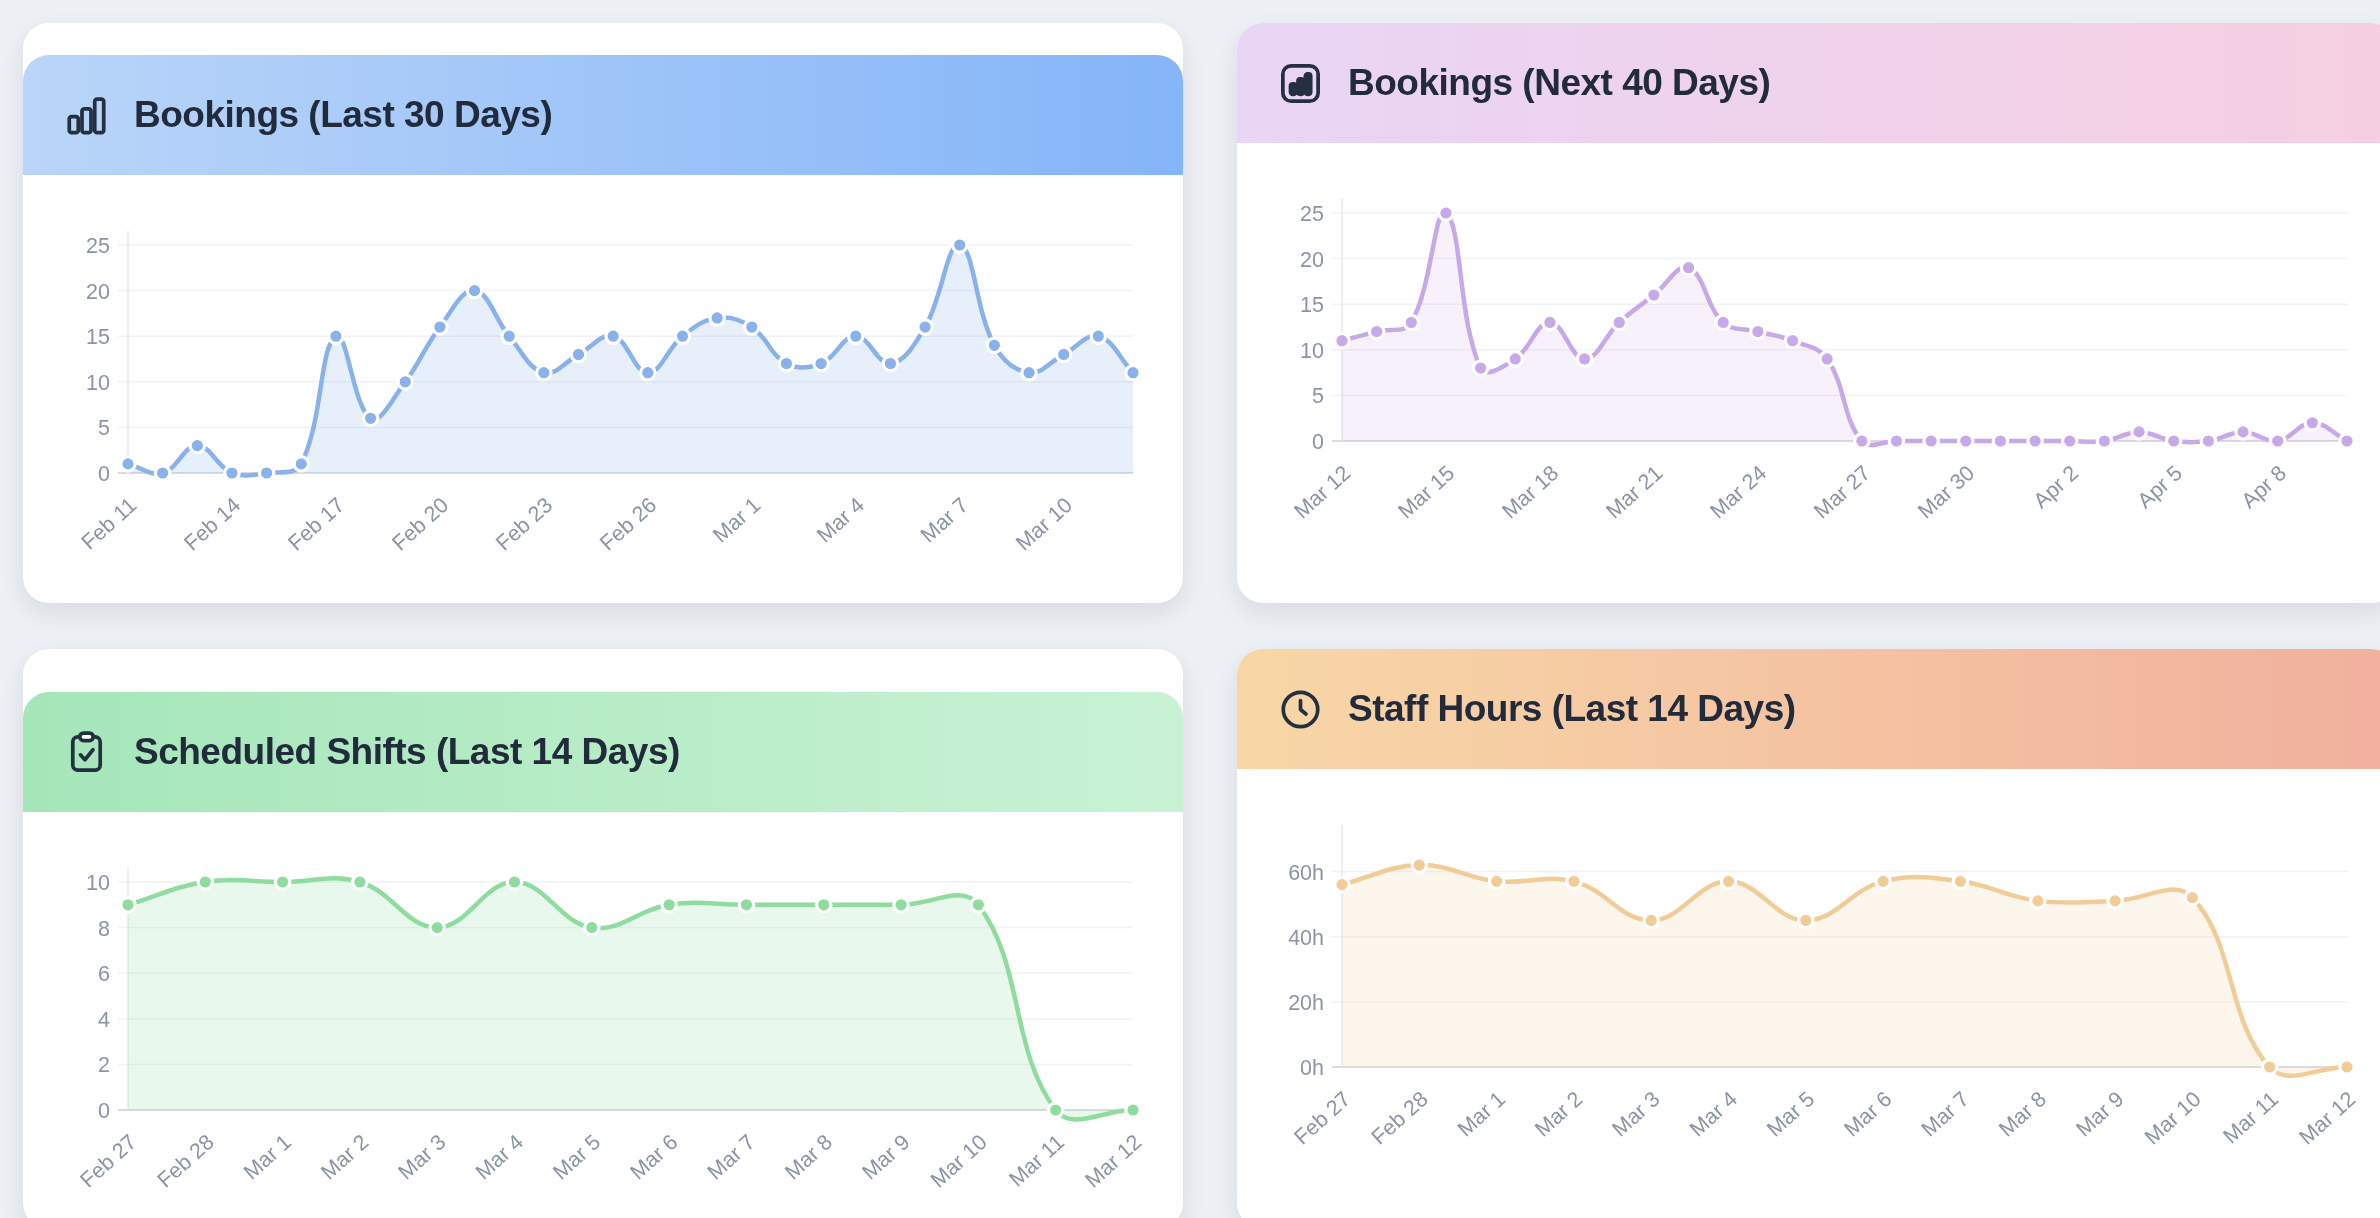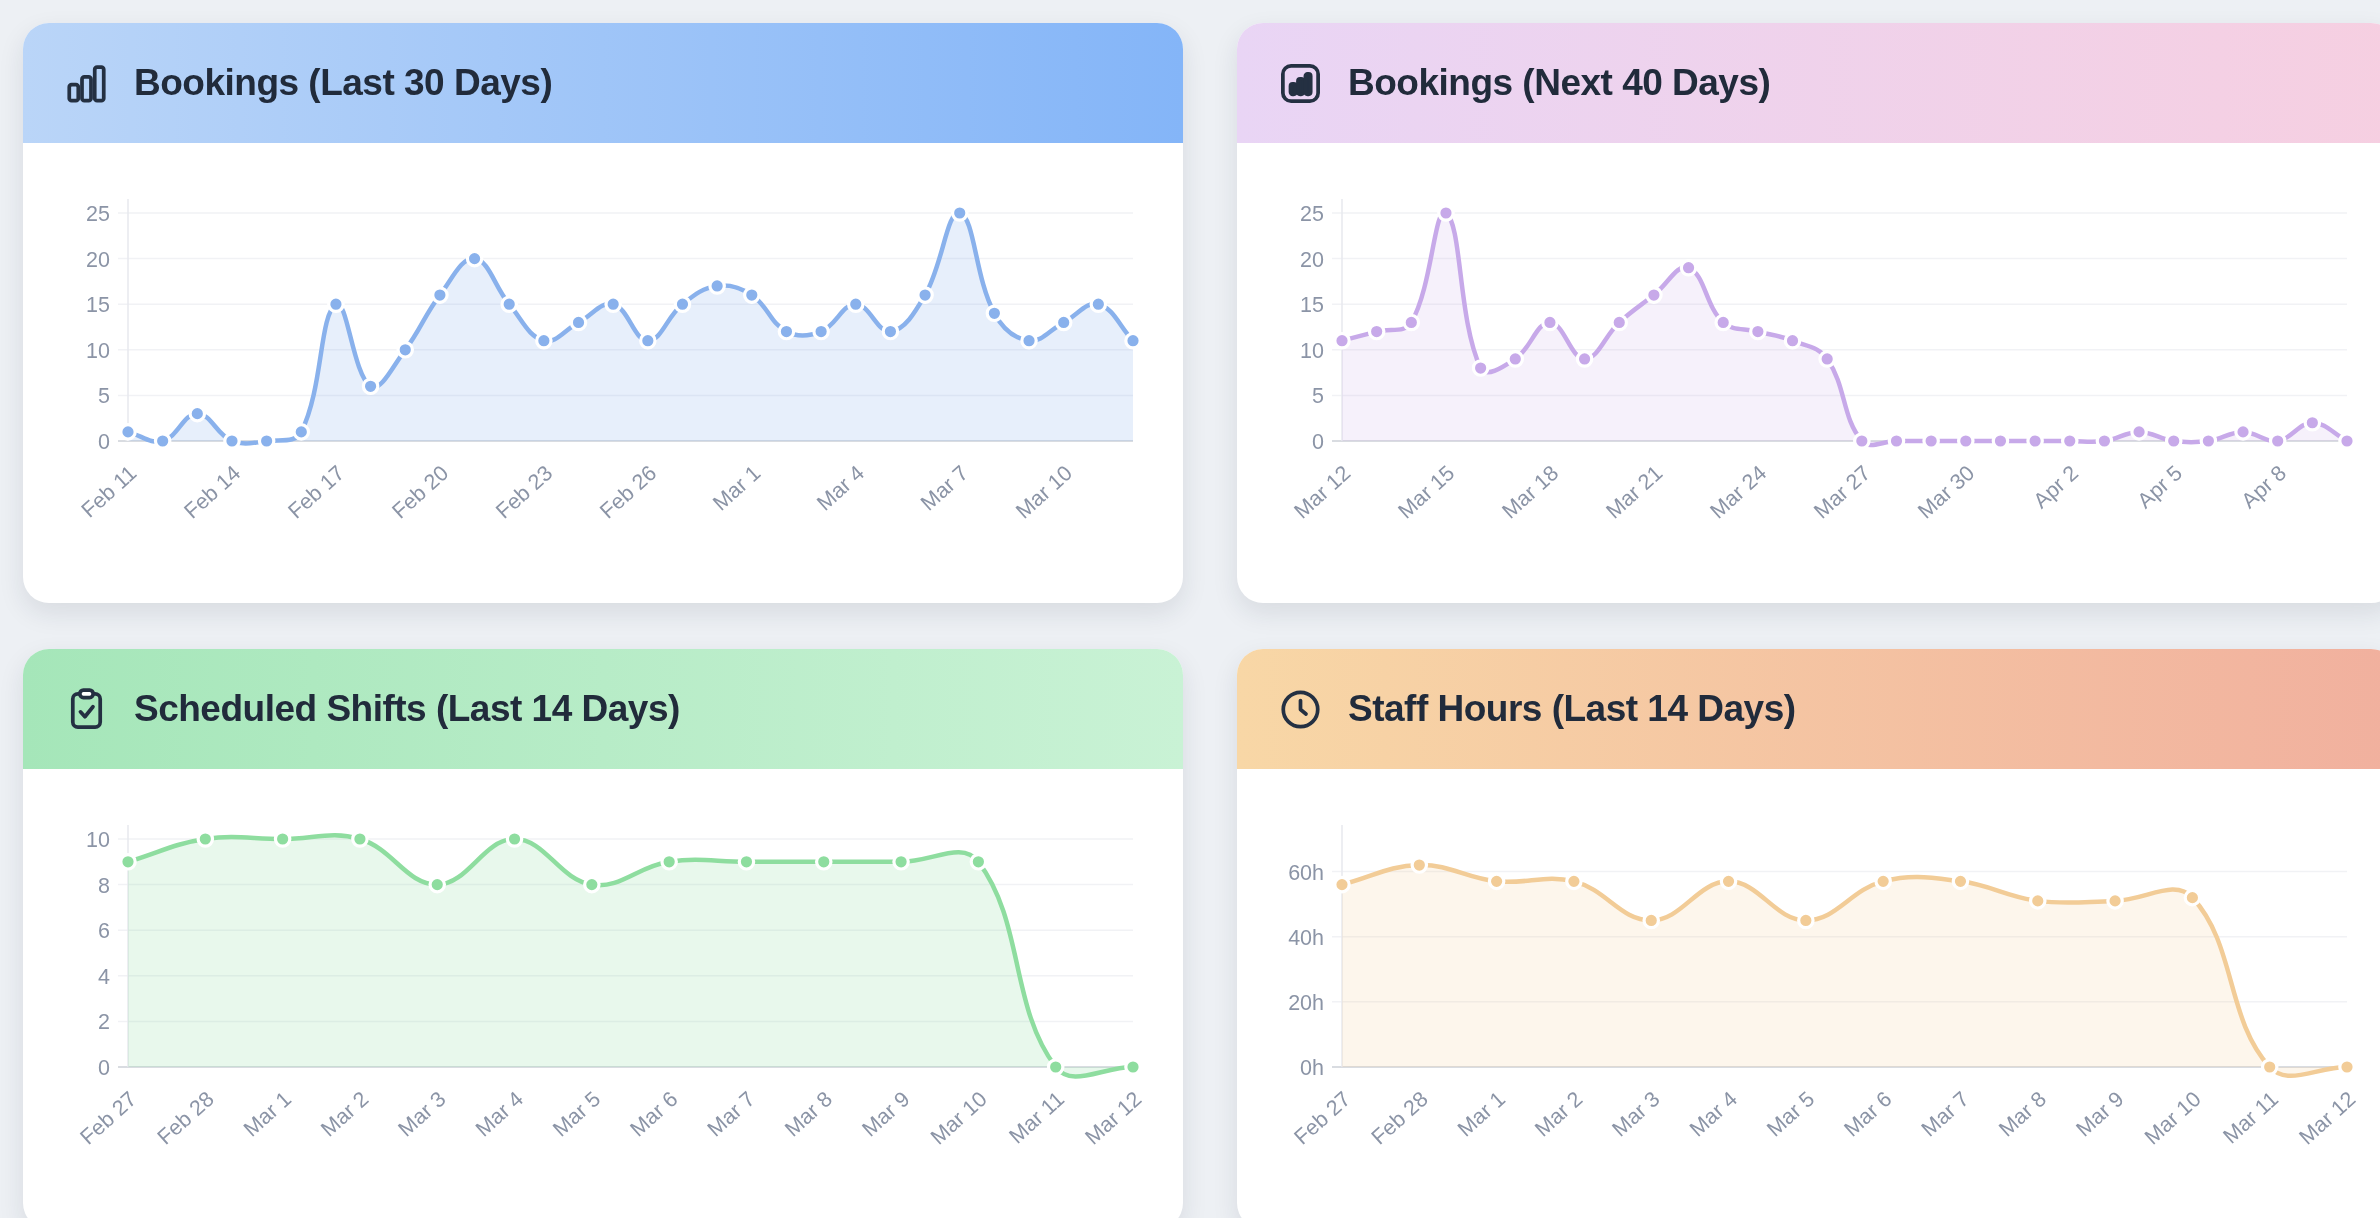--- a/index.html
+++ b/index.html
@@ -28,21 +28,21 @@
   .hicon *{stroke:#243042;}
   .chart-wrap{margin-top:12px;}
   .tick{
     fill:#8b94a6;font-size:21.5px;font-family:"Liberation Sans",sans-serif;
   }
 </style>
 </head>
 <body>
 
 <div class="card" id="card-0">
-  <div class="card-header" style="background: linear-gradient(90deg, rgb(186, 213, 248), rgb(132, 181, 248));">
+  <div class="card-header" style="background: linear-gradient(90deg, rgb(186, 213, 248), rgb(132, 181, 248)); margin-top: 32px;">
     <svg class="hicon" viewBox="0 0 24 24" fill="none" stroke-width="1.9" stroke-linecap="round" stroke-linejoin="round">
       <rect x="3.2" y="12.6" width="4.6" height="8.2" rx="1.2"></rect>
       <rect x="9.7" y="8.6" width="4.6" height="12.2" rx="1.2"></rect>
       <rect x="16.2" y="3.6" width="4.6" height="17.2" rx="1.2"></rect>
     </svg>
     <h2 class="card-title" style="color: rgb(33, 43, 59);">Bookings (Last 30 Days)</h2>
   </div>
   <div class="chart-wrap"><svg width="1160" height="462" viewBox="0 0 1160 462">
         <line x1="95" y1="286" x2="1110" y2="286" stroke="#d9dce1" stroke-width="2"></line>
         <text x="87" y="294" text-anchor="end" class="tick">0</text>
@@ -165,21 +165,21 @@
         <text x="530.8620689655172" y="320" text-anchor="end" class="tick" transform="rotate(-42 530.8620689655172 320)">Mar 24</text>
         <text x="634.8275862068965" y="320" text-anchor="end" class="tick" transform="rotate(-42 634.8275862068965 320)">Mar 27</text>
         <text x="738.7931034482758" y="320" text-anchor="end" class="tick" transform="rotate(-42 738.7931034482758 320)">Mar 30</text>
         <text x="842.7586206896551" y="320" text-anchor="end" class="tick" transform="rotate(-42 842.7586206896551 320)">Apr 2</text>
         <text x="946.7241379310345" y="320" text-anchor="end" class="tick" transform="rotate(-42 946.7241379310345 320)">Apr 5</text>
         <text x="1050.689655172414" y="320" text-anchor="end" class="tick" transform="rotate(-42 1050.689655172414 320)">Apr 8</text>
       </svg></div>
 </div>
 
 <div class="card" id="card-2">
-  <div class="card-header" style="background: linear-gradient(90deg, rgb(165, 230, 185), rgb(201, 242, 213));">
+  <div class="card-header" style="background: linear-gradient(90deg, rgb(165, 230, 185), rgb(201, 242, 213)); margin-top: 43px;">
     <svg class="hicon" viewBox="0 0 24 24" fill="none" stroke-width="1.9" stroke-linecap="round" stroke-linejoin="round">      
         <rect x="5" y="4" width="14" height="17" rx="2.6"></rect>
       <rect x="8.6" y="2.1" width="6.8" height="3.8" rx="1.8" fill="#ffffff"></rect>
       <path d="M8.9 13.2 L11.2 15.7 L15.3 10.6"></path>
     </svg>
     <h2 class="card-title" style="color: rgb(33, 43, 59);">Scheduled Shifts (Last 14 Days)</h2>
   </div>
   <div class="chart-wrap"><svg width="1160" height="462" viewBox="0 0 1160 462">
         <line x1="95" y1="286" x2="1110" y2="286" stroke="#d9dce1" stroke-width="2"></line>
         <text x="87" y="294" text-anchor="end" class="tick">0</text>

